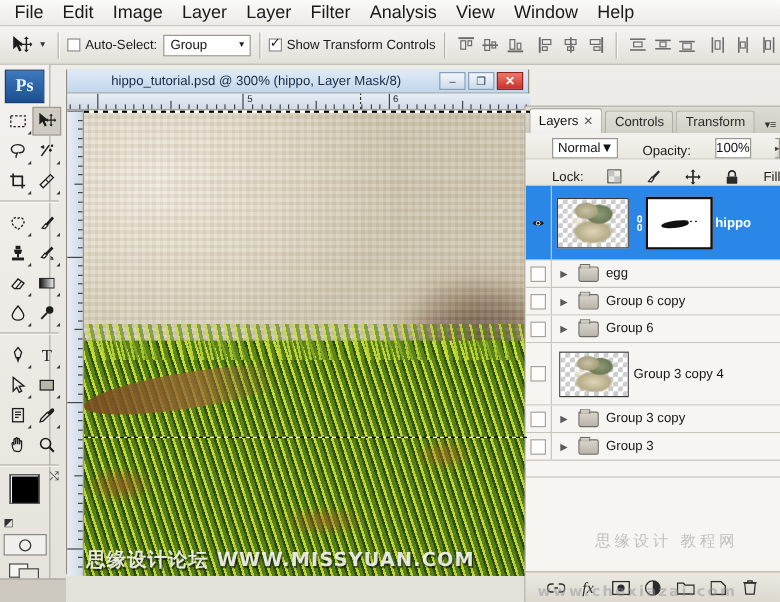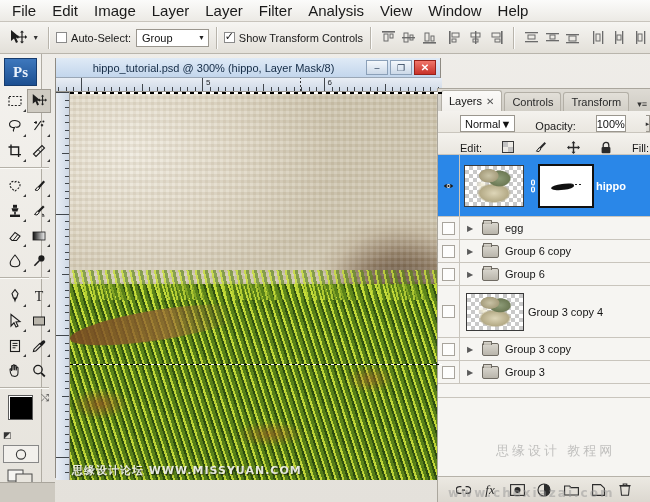--- a/index.html
+++ b/index.html
@@ -218,21 +218,21 @@
   #marchingants-top {
     position: absolute; left: 0; top: 0; width: 372px; height: 2px; z-index: 4;
     background: repeating-linear-gradient(90deg, #000 0 4px, #fff 4px 8px);
   }
   #marchingants-mid {
     position: absolute; left: 0; top: 272px; width: 372px; height: 1px; z-index: 4;
     background: repeating-linear-gradient(90deg, #000 0 3px, #fff 3px 6px);
   }
   #watermark-canvas {
     position: absolute; left: 2px; bottom: 2px; z-index: 6;
-    font-size: 11px; font-weight: bold; color: rgba(250,250,250,.88);
+    font-size: 16px; font-weight: bold; color: rgba(250,250,250,.88);
     text-shadow: 1px 1px 1px rgba(0,0,0,.6);
     letter-spacing: 1px; white-space: nowrap;
     font-family: "DejaVu Sans", sans-serif;
   }
 
   
   #layerspanel {
     position: absolute; left: 437px; top: 88px;
     width: 213px; height: 414px;
     background: linear-gradient(#f2f0ec, #e7e4dd);
@@ -890,21 +890,21 @@
       <div class="blend-select">
         <span>Normal</span>
         <span class="tri">▼</span>
       </div>
       <span class="rowlabel">Opacity:</span>
       <div class="num-field">100%</div>
       <div class="spinner">▸</div>
     </div>
 
     <div class="panelrow">
-      <span class="rowlabel">Edit:</span>
+      <span class="rowlabel">Lock:</span>
       <span class="lockicon">
         <svg width="12" height="12" viewBox="0 0 12 12">
             <rect x="0.5" y="0.5" width="11" height="11" fill="none" stroke="#3a3a3a"></rect>
             <rect x="1" y="1" width="5" height="5" fill="#c2c2c2"></rect>
             <rect x="6" y="6" width="5" height="5" fill="#c2c2c2"></rect>
           </svg>
       </span>
       <span class="lockicon">
         <svg width="13" height="12" viewBox="0 0 13 12">
             <path d="M10.6 1 L5.2 6.6 L6.8 8 L12 2.4 Z" fill="#2a2a2a"></path>

